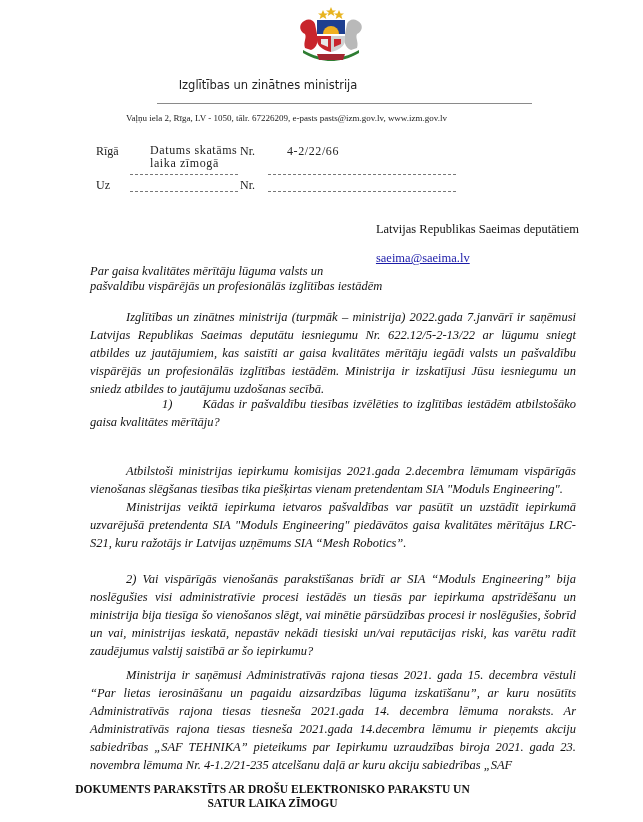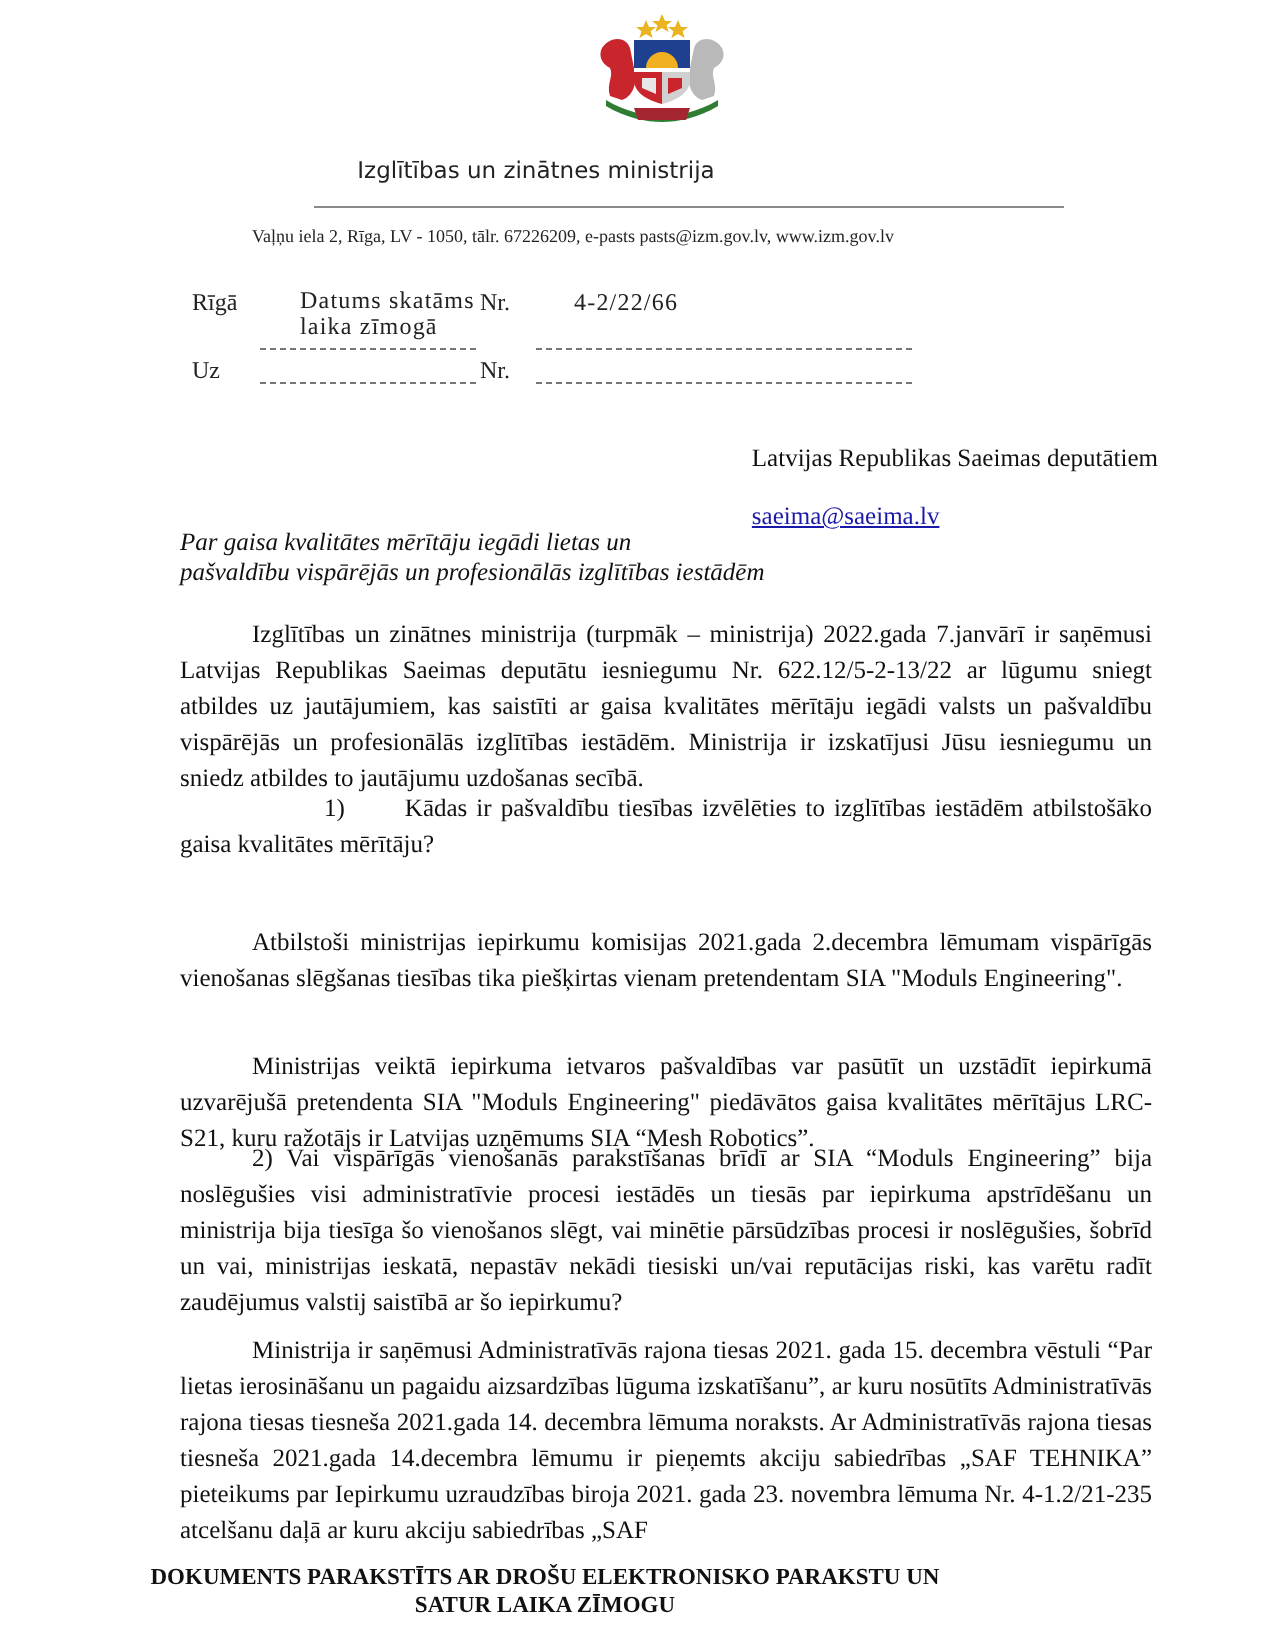--- a/index.html
+++ b/index.html
@@ -8,21 +8,21 @@
   .crest { left:293px; top:4px; width:76px; height:58px; }
   .ministry { left:0; width:536px; top:78px; text-align:center; font-family:"DejaVu Sans", sans-serif; font-size:11.5px; color:#222; }
   .rule { left:157px; top:103px; width:375px; height:1px; background:#8a8a8a; }
   .address { left:0; width:573px; top:113px; text-align:center; font-size:9px; color:#222; }
   .meta { font-size:12px; color:#222; }
   .stamp-text { font-size:12px; letter-spacing:0.6px;margin-left:16px; }
   .dash { height:0; border-top:1px dashed #777; }
   .recipient { right:64px; top:222px; text-align:left; font-size:12.5px; }
   .recipient a { color:#1a1aa8; text-decoration:underline; }
   .subject { left:90px; top:264px; font-size:12.5px; font-style:italic; line-height:15px; }
-  .para { left:90px; width:486px; font-size:12.5px; line-height:18px; text-align:justify; }
+  .para { left:90px; width:486px; font-size:12.5px; line-height:18px; text-align:justify;font-style:italic; }
   .indent { text-indent:36px; }
   .ital { }
   .footer { left:0; width:545px; top:782px; text-align:center; font-size:11.5px; font-weight:bold; line-height:14px; }
 </style>
 </head>
 <body>
 
 <div class="abs crest">
   <svg width="76" height="58" viewBox="0 0 76 58">
 
@@ -68,32 +68,32 @@
 <div class="abs meta" style="left:240px; top:178px;">Nr.</div>
 <div class="abs dash" style="left:130px; top:191px; width:108px;"></div>
 <div class="abs dash" style="left:268px; top:191px; width:188px;"></div>
 
 <div class="abs recipient">
   <div>Latvijas Republikas Saeimas deputātiem</div>
   <div style="margin-top:14px;"><a>saeima@saeima.lv</a></div>
 </div>
 
 <div class="abs subject">
-  <div>Par gaisa kvalitātes mērītāju iegādi lietas un</div>
+  <div>Par gaisa kvalitātes mērītāju lūguma valsts un</div>
   <div>pašvaldību vispārējās un profesionālās izglītības iestādēm</div>
 </div>
 
 <div class="abs para indent" style="top:308px;">Izglītības un zinātnes ministrija (turpmāk – ministrija) 2022.gada 7.janvārī ir saņēmusi Latvijas Republikas Saeimas deputātu iesniegumu Nr. 622.12/5-2-13/22 ar lūgumu sniegt atbildes uz jautājumiem, kas saistīti ar gaisa kvalitātes mērītāju iegādi valsts un pašvaldību vispārējās un profesionālās izglītības iestādēm. Ministrija ir izskatījusi Jūsu iesniegumu un sniedz atbildes to jautājumu uzdošanas secībā.</div>
 
 <div class="abs para ital" style="top:395px; text-indent:72px;">
   <span>1)</span><span style="display:inline-block; width:30px;"></span><span>Kādas ir pašvaldību tiesības izvēlēties to izglītības iestādēm atbilstošāko gaisa kvalitātes mērītāju?</span>
 </div>
 
 <div class="abs para indent" style="top:462px;">Atbilstoši ministrijas iepirkumu komisijas 2021.gada 2.decembra lēmumam vispārīgās vienošanas slēgšanas tiesības tika piešķirtas vienam pretendentam SIA "Moduls Engineering".</div>
-<div class="abs para indent" style="top:524px;">Ministrijas veiktā iepirkuma ietvaros pašvaldības var pasūtīt un uzstādīt iepirkumā uzvarējušā pretendenta SIA "Moduls Engineering" piedāvātos gaisa kvalitātes mērītājus LRC-S21, kuru ražotājs ir Latvijas uzņēmums SIA “Mesh Robotics”.</div>
+<div class="abs para indent" style="top:498px;">Ministrijas veiktā iepirkuma ietvaros pašvaldības var pasūtīt un uzstādīt iepirkumā uzvarējušā pretendenta SIA "Moduls Engineering" piedāvātos gaisa kvalitātes mērītājus LRC-S21, kuru ražotājs ir Latvijas uzņēmums SIA “Mesh Robotics”.</div>
 
 <div class="abs para ital indent" style="top:570px;">2) Vai vispārīgās vienošanās parakstīšanas brīdī ar  SIA “Moduls Engineering” bija noslēgušies visi administratīvie procesi iestādēs un tiesās par iepirkuma apstrīdēšanu un ministrija bija tiesīga šo vienošanos slēgt, vai minētie pārsūdzības procesi ir noslēgušies, šobrīd un vai, ministrijas ieskatā, nepastāv nekādi tiesiski un/vai reputācijas riski, kas varētu radīt zaudējumus valstij saistībā ar šo iepirkumu?</div>
 
 <div class="abs para indent" style="top:666px;">Ministrija ir saņēmusi Administratīvās rajona tiesas 2021. gada 15. decembra vēstuli “Par lietas ierosināšanu un pagaidu aizsardzības lūguma izskatīšanu”, ar kuru nosūtīts Administratīvās rajona tiesas tiesneša 2021.gada 14. decembra lēmuma noraksts. Ar Administratīvās rajona tiesas tiesneša 2021.gada 14.decembra lēmumu ir pieņemts akciju sabiedrības „SAF TEHNIKA” pieteikums par Iepirkumu uzraudzības biroja 2021. gada 23. novembra lēmuma Nr. 4-1.2/21-235 atcelšanu daļā ar kuru akciju sabiedrības „SAF</div>
 
 <div class="abs footer">
   <div>DOKUMENTS PARAKSTĪTS AR DROŠU ELEKTRONISKO PARAKSTU UN</div>
   <div>SATUR LAIKA ZĪMOGU</div>
 </div>
 

